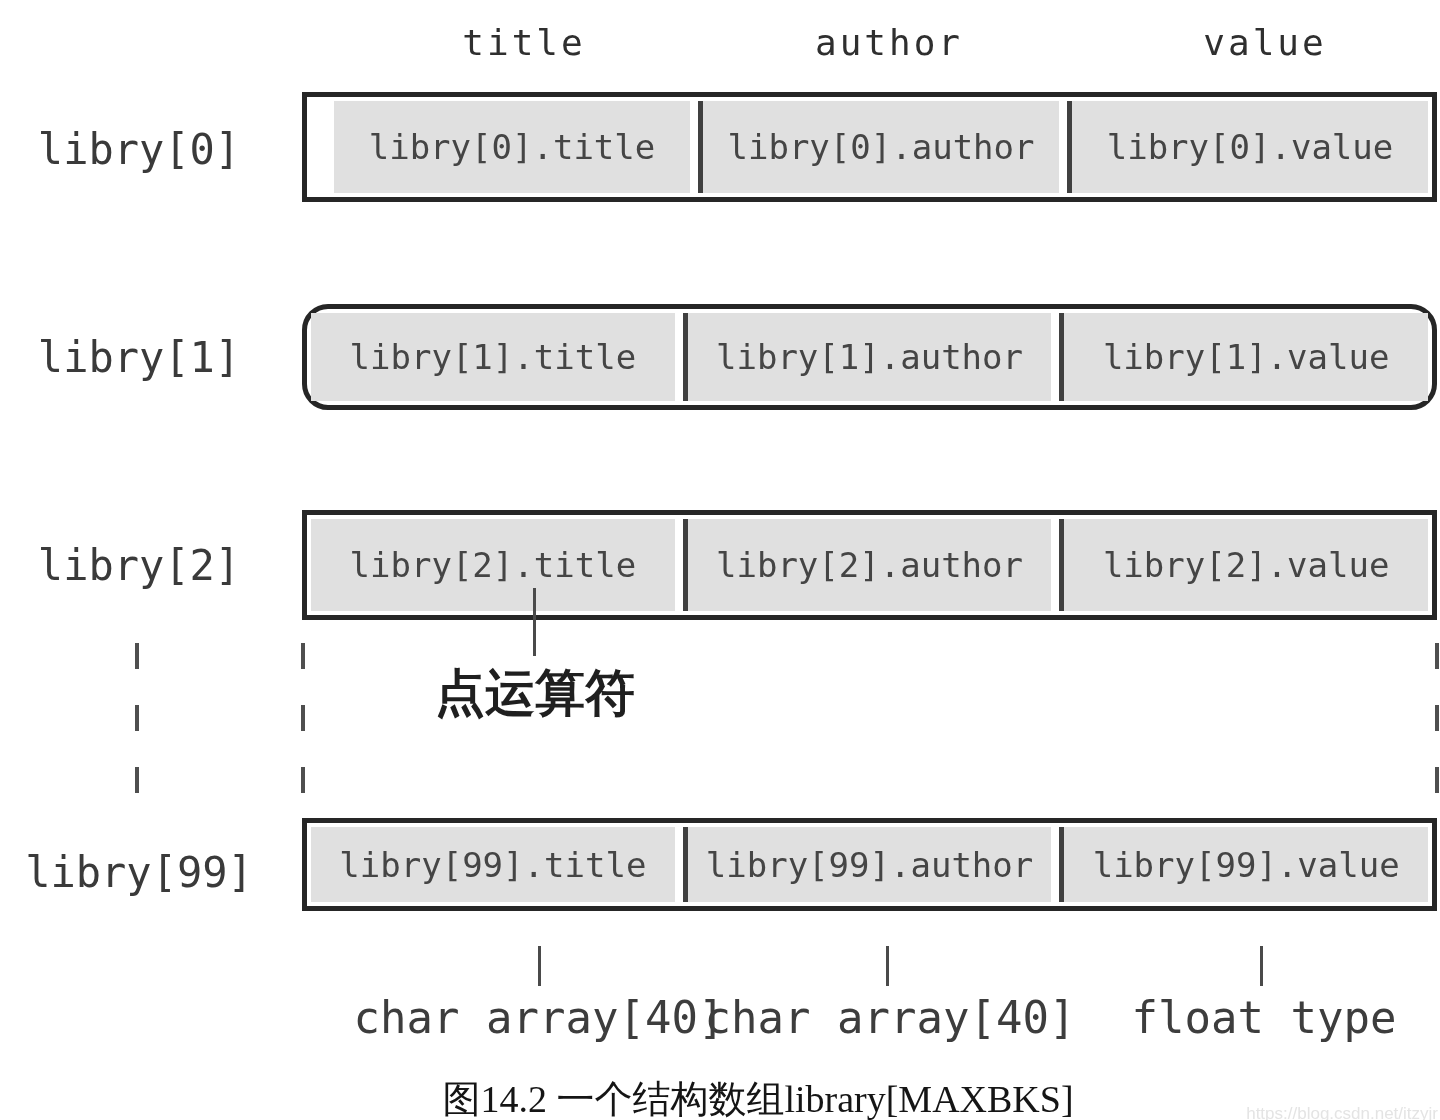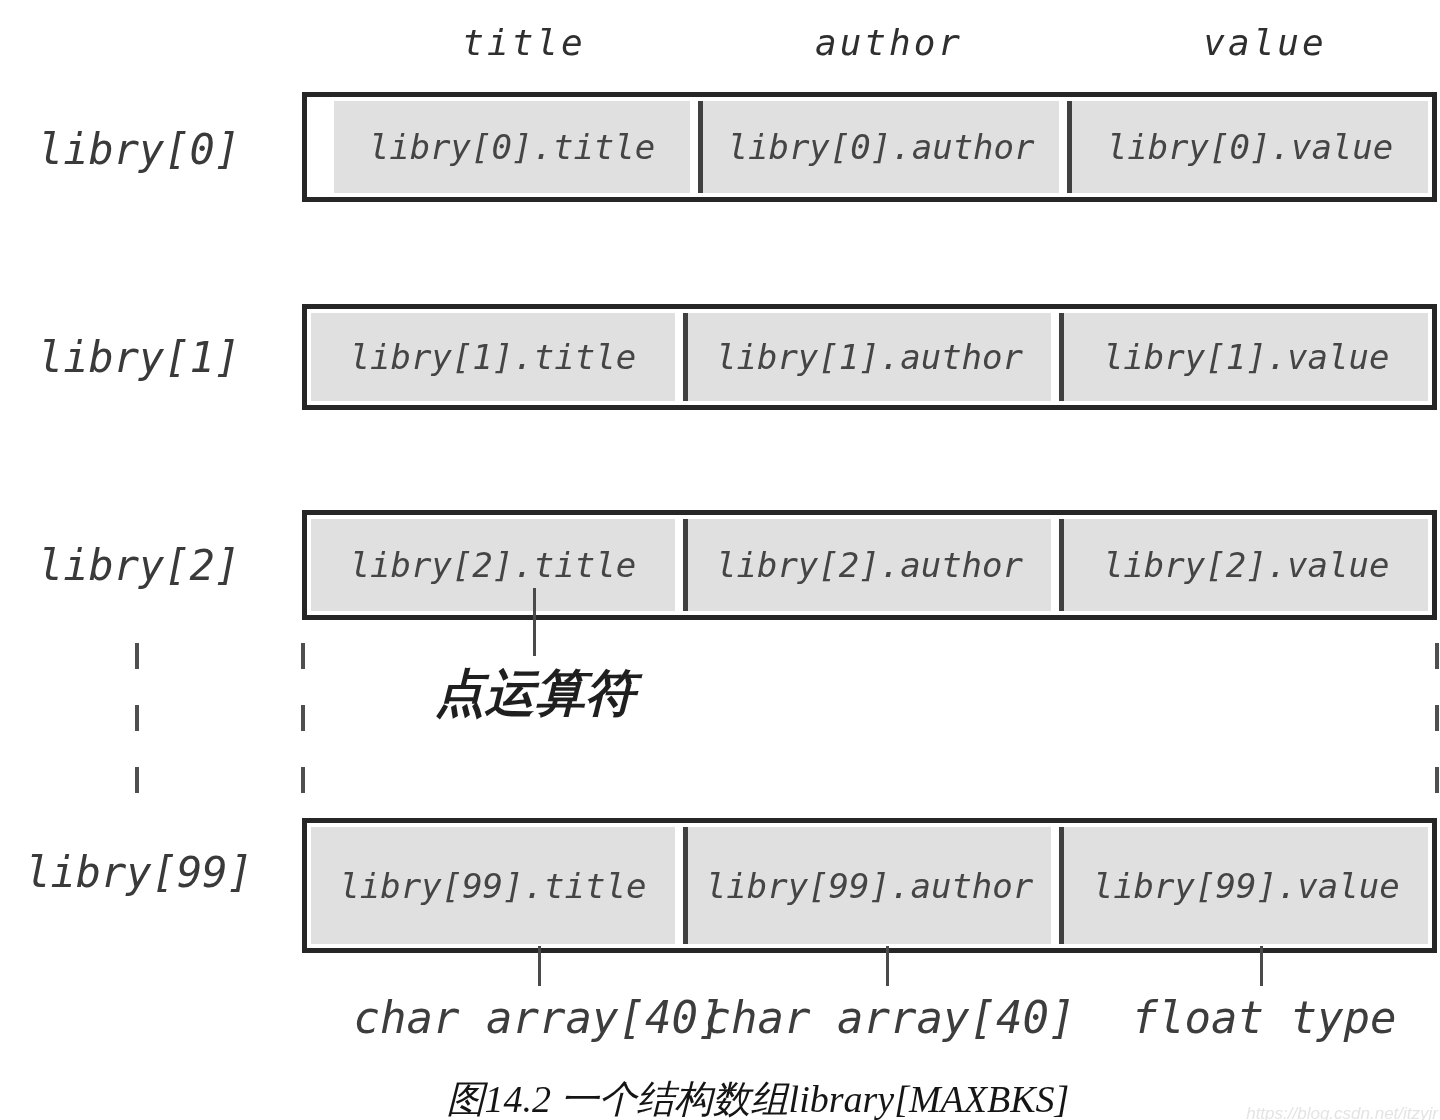--- a/index.html
+++ b/index.html
@@ -1,15 +1,15 @@
 <!DOCTYPE html>
 <html><head>
 <meta charset="utf-8">
 <style>
-  * { margin:4px; padding:0; box-sizing:border-box;font-style:italic; }
+  * { margin:4px; padding:0; box-sizing:border-box; }
   html,body { width:1440px; height:1120px; }
   body {
     position:relative;
     background:#ffffff;
     font-family:"DejaVu Sans Mono", monospace;
     overflow:hidden;
   }
 
   
   .colhdr {
@@ -34,23 +34,23 @@
     display:flex;
   }
   .cell {
     flex:1 1 0;
     background:#e0e0e0;
     display:flex; align-items:center; justify-content:center;
     font-size:34px; color:#454545; white-space:nowrap;
   }
   .cell + .cell { border-left:5px solid #404040; }
   .box-r0 { top:80px;  height:110px;padding-left:23px; }
-  .box-r1 { top:292px; height:106px; }
+  .box-r1 { top:292px; height:106px;border-radius:26px; }
   .box-r2 { top:498px; height:110px; }
-  .box-r3 { top:806px; height:135px; }
+  .box-r3 { top:806px; height:93px; }
 
   
   .dashcol {
     position:absolute; top:631px;
     width:4px; height:150px;
     background:repeating-linear-gradient(to bottom,#4f4f4f 0 26px,transparent 26px 62px);
   }
 
   
   .vline { position:absolute; width:3px; background:#4a4a4a; }

